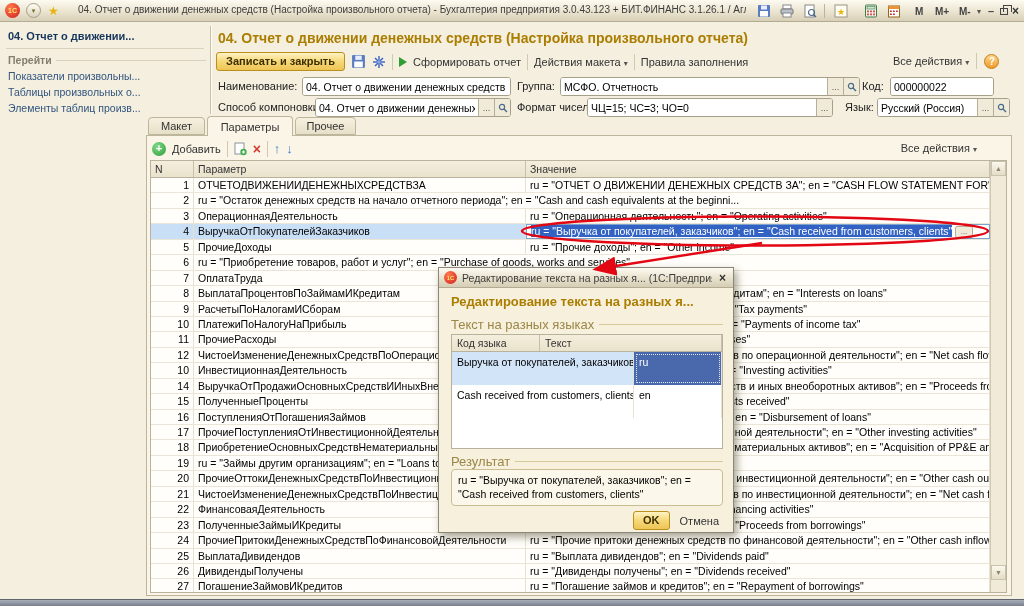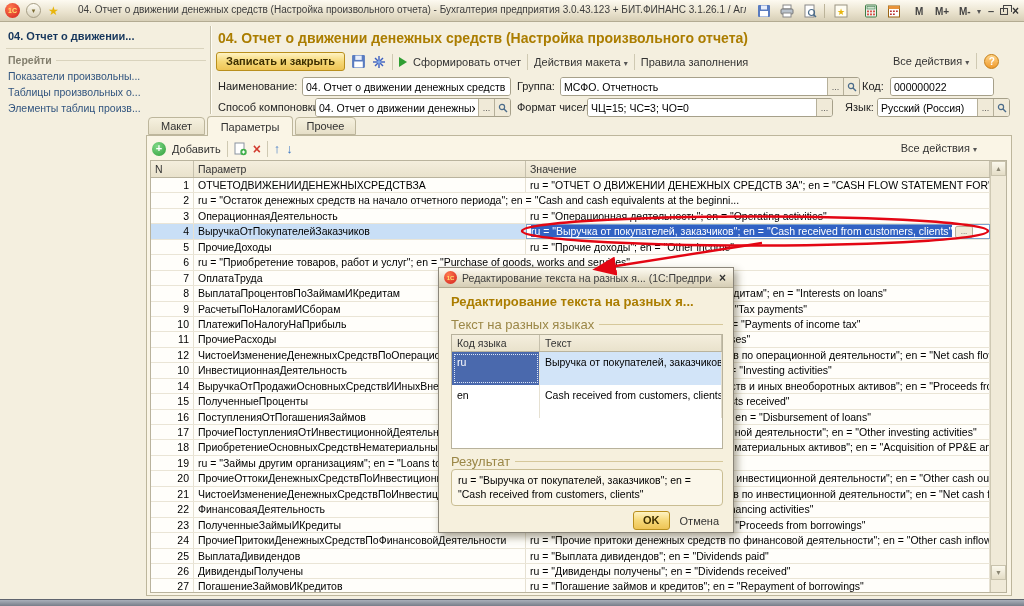--- a/index.html
+++ b/index.html
@@ -458,26 +458,26 @@
     </div>
     <div class="dlg-header">Редактирование текста на разных я...</div>
     <div class="dlg-group" style="top:49px">Текст на разных языках</div>
     <div class="dlg-table">
       <div class="dt-head">
         <div class="dt-hc dt-c1">Код языка</div>
         <div class="dt-hc" style="flex:1">Текст</div>
       </div>
       <div id="dlg-rows">
           <div class="dt-row sel">
+            <div class="dt-cell dt-c2" style="flex: 1 1 0%;">Выручка от покупателей, заказчиков</div>
             <div class="dt-cell dt-c1">ru</div>
-            <div class="dt-cell dt-c2" style="flex: 1 1 0%;">Выручка от покупателей, заказчиков</div>
           </div>
           <div class="dt-row">
+            <div class="dt-cell dt-c2" style="flex: 1 1 0%;">Cash received from customers, clients</div>
             <div class="dt-cell dt-c1">en</div>
-            <div class="dt-cell dt-c2" style="flex: 1 1 0%;">Cash received from customers, clients</div>
           </div>
         </div>
     </div>
     <div class="dlg-group" style="top:186px">Результат</div>
     <div class="dlg-result-box">ru = "Выручка от покупателей, заказчиков"; en = "Cash received from customers, clients"</div>
     <div class="dlg-buttons">
       <button class="btn-ok">OK</button>
       <span class="btn-cancel">Отмена</span>
     </div>
   </div>

